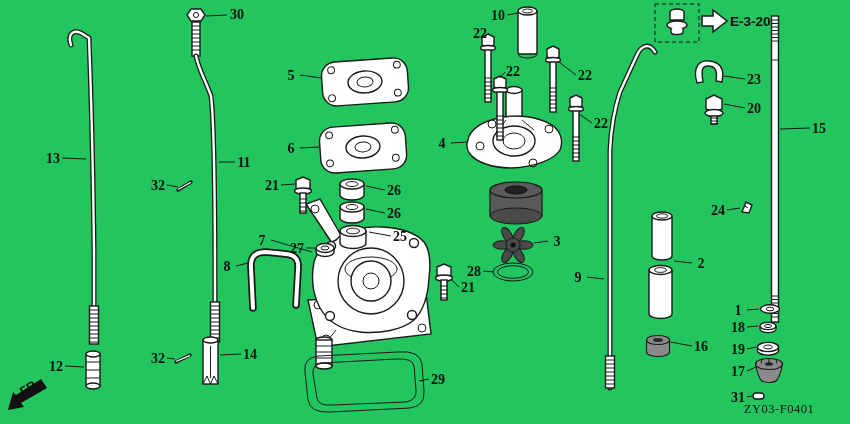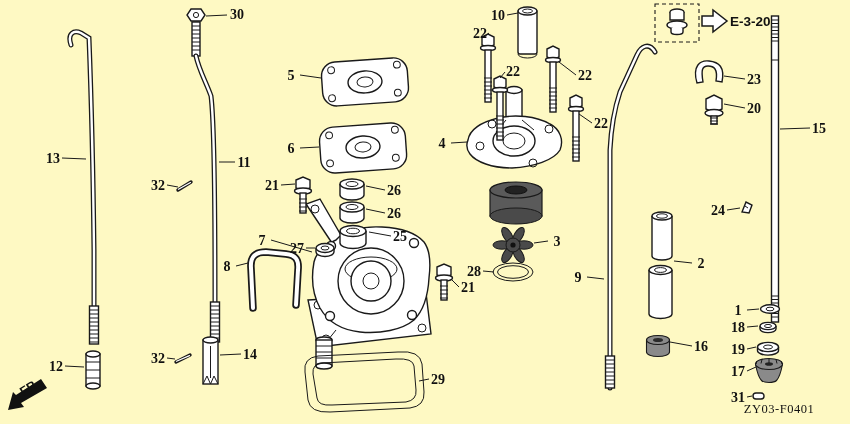--- a/index.html
+++ b/index.html
@@ -1,16 +1,16 @@
 <!DOCTYPE html>
 <html><head>
 <meta charset="utf-8">
 <style>
   html,body{margin:0;padding:0;background:#e8e8e8;}
-  .stage{position:relative;width:850px;height:424px;background:#fef9c3;overflow:hidden;
+  .stage{position:relative;width:850px;height:424px;background:#22c55e;overflow:hidden;
          font-family:"Liberation Sans",sans-serif;}
   svg{position:absolute;left:0;top:0;}
   .part{fill:#ffffff;stroke:#1a1a1a;stroke-width:1.4;}
   .thin{fill:none;stroke:#1a1a1a;stroke-width:1;}
   .rodOuter{fill:none;stroke:#1a1a1a;stroke-width:5;stroke-linecap:round;}
   .rodInner{fill:none;stroke:#ffffff;stroke-width:2.4;stroke-linecap:round;}
   .tubeOuter{fill:none;stroke:#1a1a1a;stroke-width:7.5;stroke-linecap:round;}
   .tubeInner{fill:none;stroke:#ffffff;stroke-width:4;stroke-linecap:round;}
   .darkA{fill:#5a5a5a;stroke:#1a1a1a;stroke-width:1.2;}
   .darkB{fill:#4a4a4a;stroke:#1a1a1a;stroke-width:1;}

